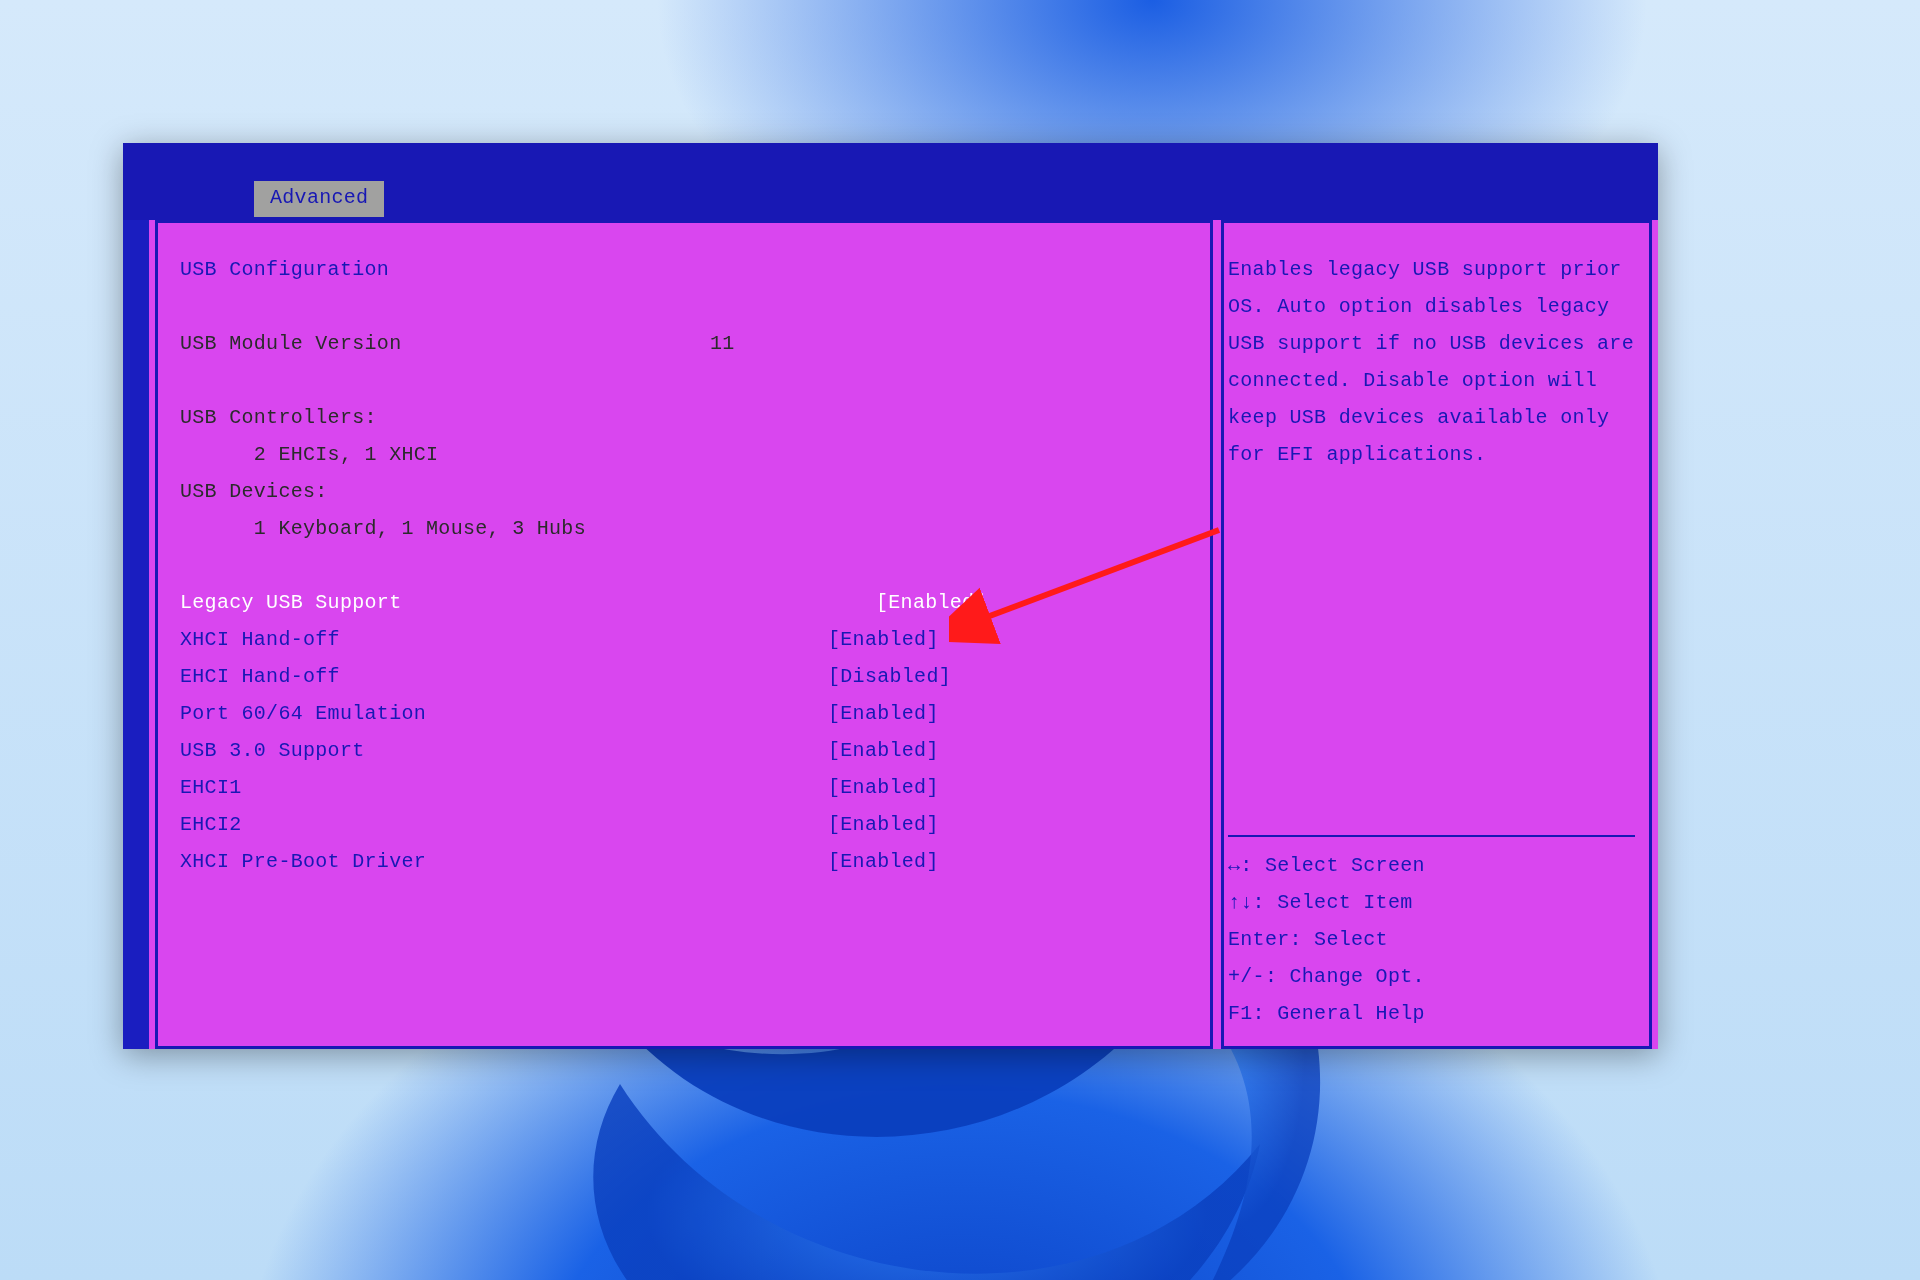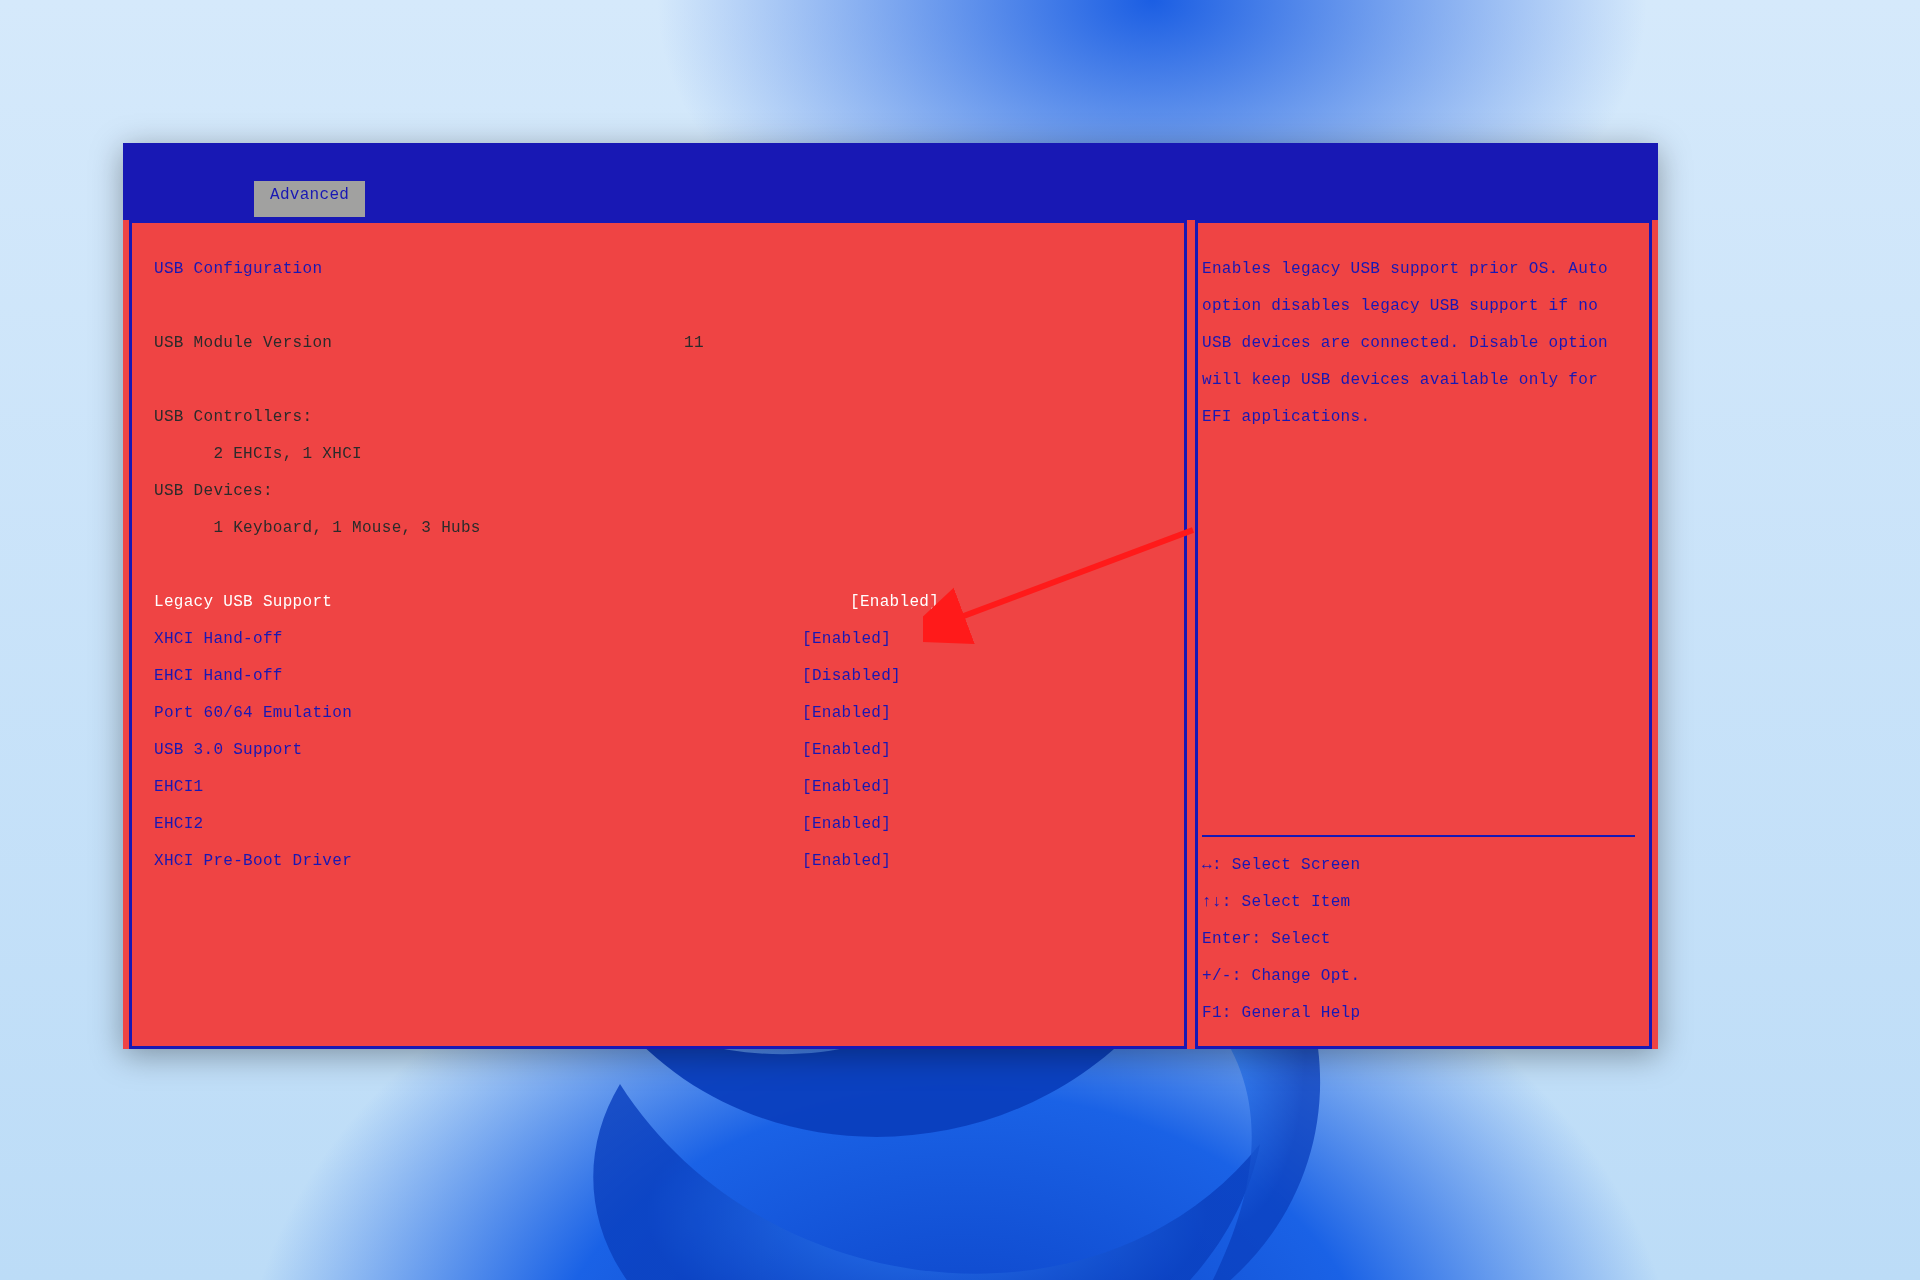--- a/index.html
+++ b/index.html
@@ -19,41 +19,42 @@
     }
 
     
     .bios {
       position:absolute;
       left:123px; top:143px;
       width:1535px; height:906px;
       background:#1a1ec0;
       box-shadow:0 6px 30px rgba(0,0,0,.35);
       font-family:'Courier New', Courier, monospace;
-      font-size:16px;
+      font-size:20px;
       letter-spacing:.3px;
     }
     .bios .header-bar {
       position:relative;
       height:77px;
       background:#1818b4;
     }
     .tab {
       position:absolute;
       left:131px; top:38px;
       height:36px;
       padding:5px 16px 4px 16px;
       background:#a1a1a0;
       color:#1818b4;
       font-weight:500;
     }
     .body-area {
       position:relative;
       height:calc(100% - 77px);
-      background:#ef4444;
+      background:#d946ef;
+      margin-left:26px;
     }
     .panel-border {
       position:absolute;
       border:3px solid #1818b4;
     }
     .left-panel {
       left:6px; top:0; right:calc(100% - 1064px); bottom:0;
       padding:28px 22px;
       color:#1818b4;
     }

